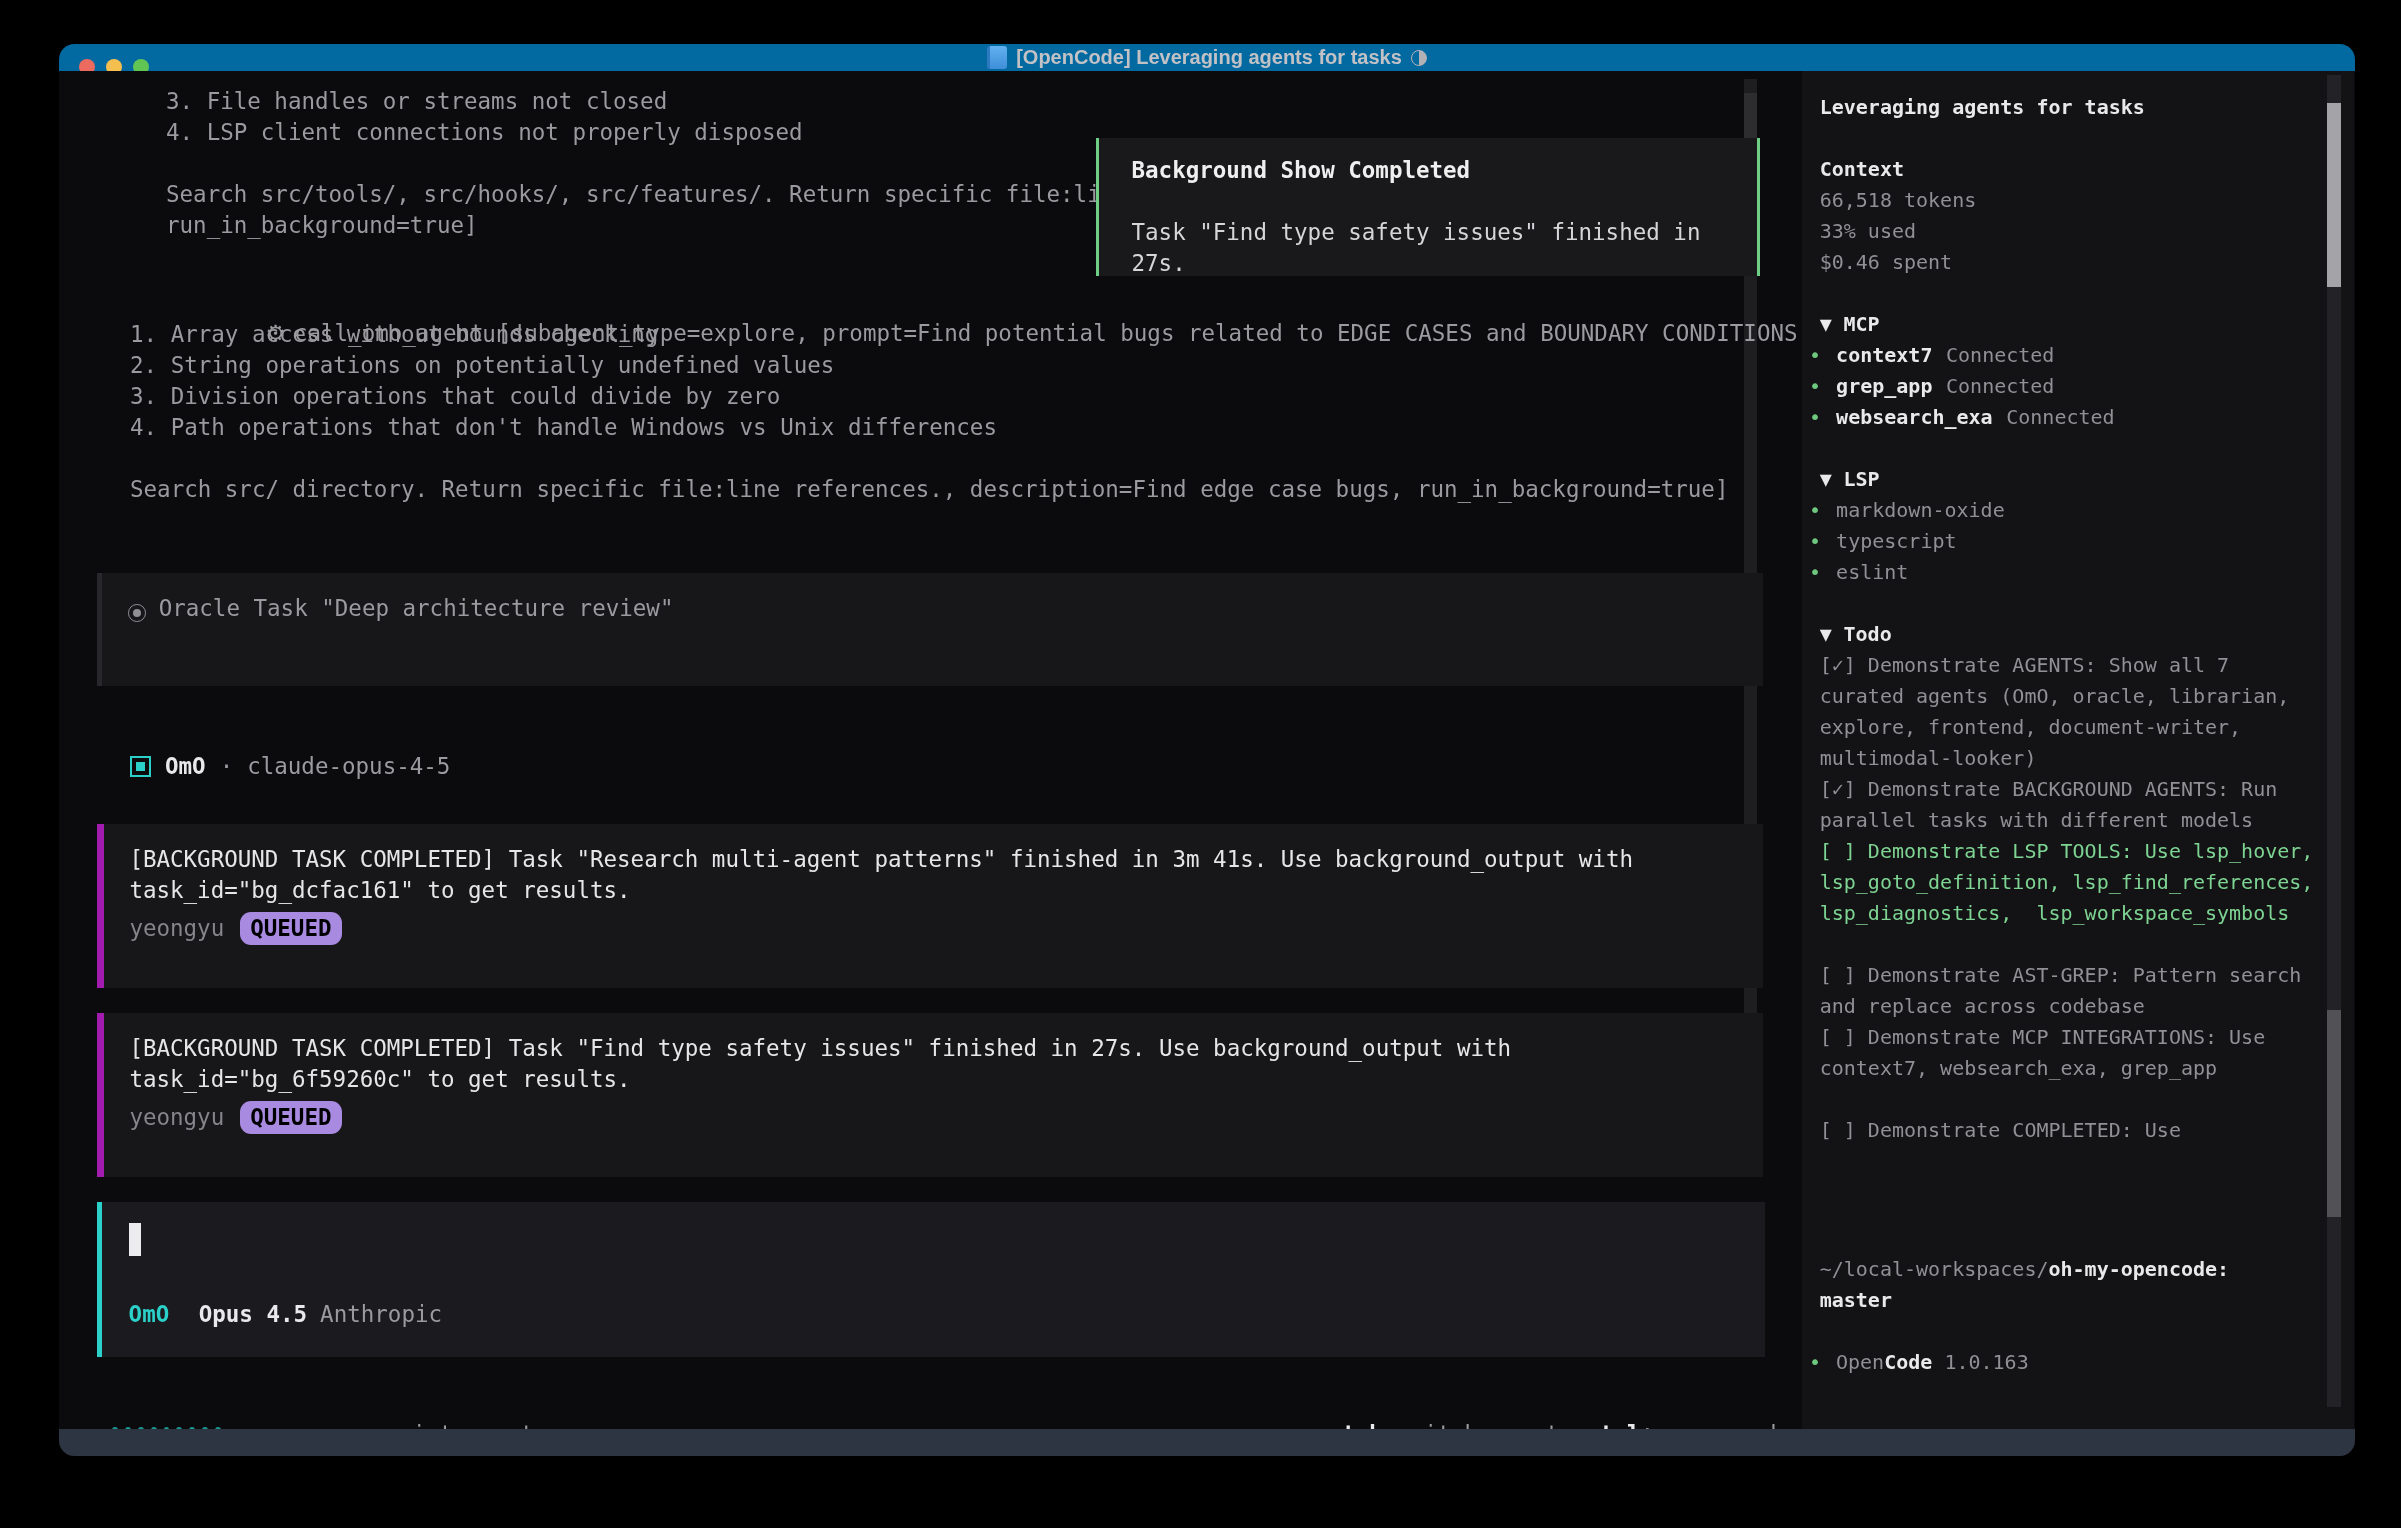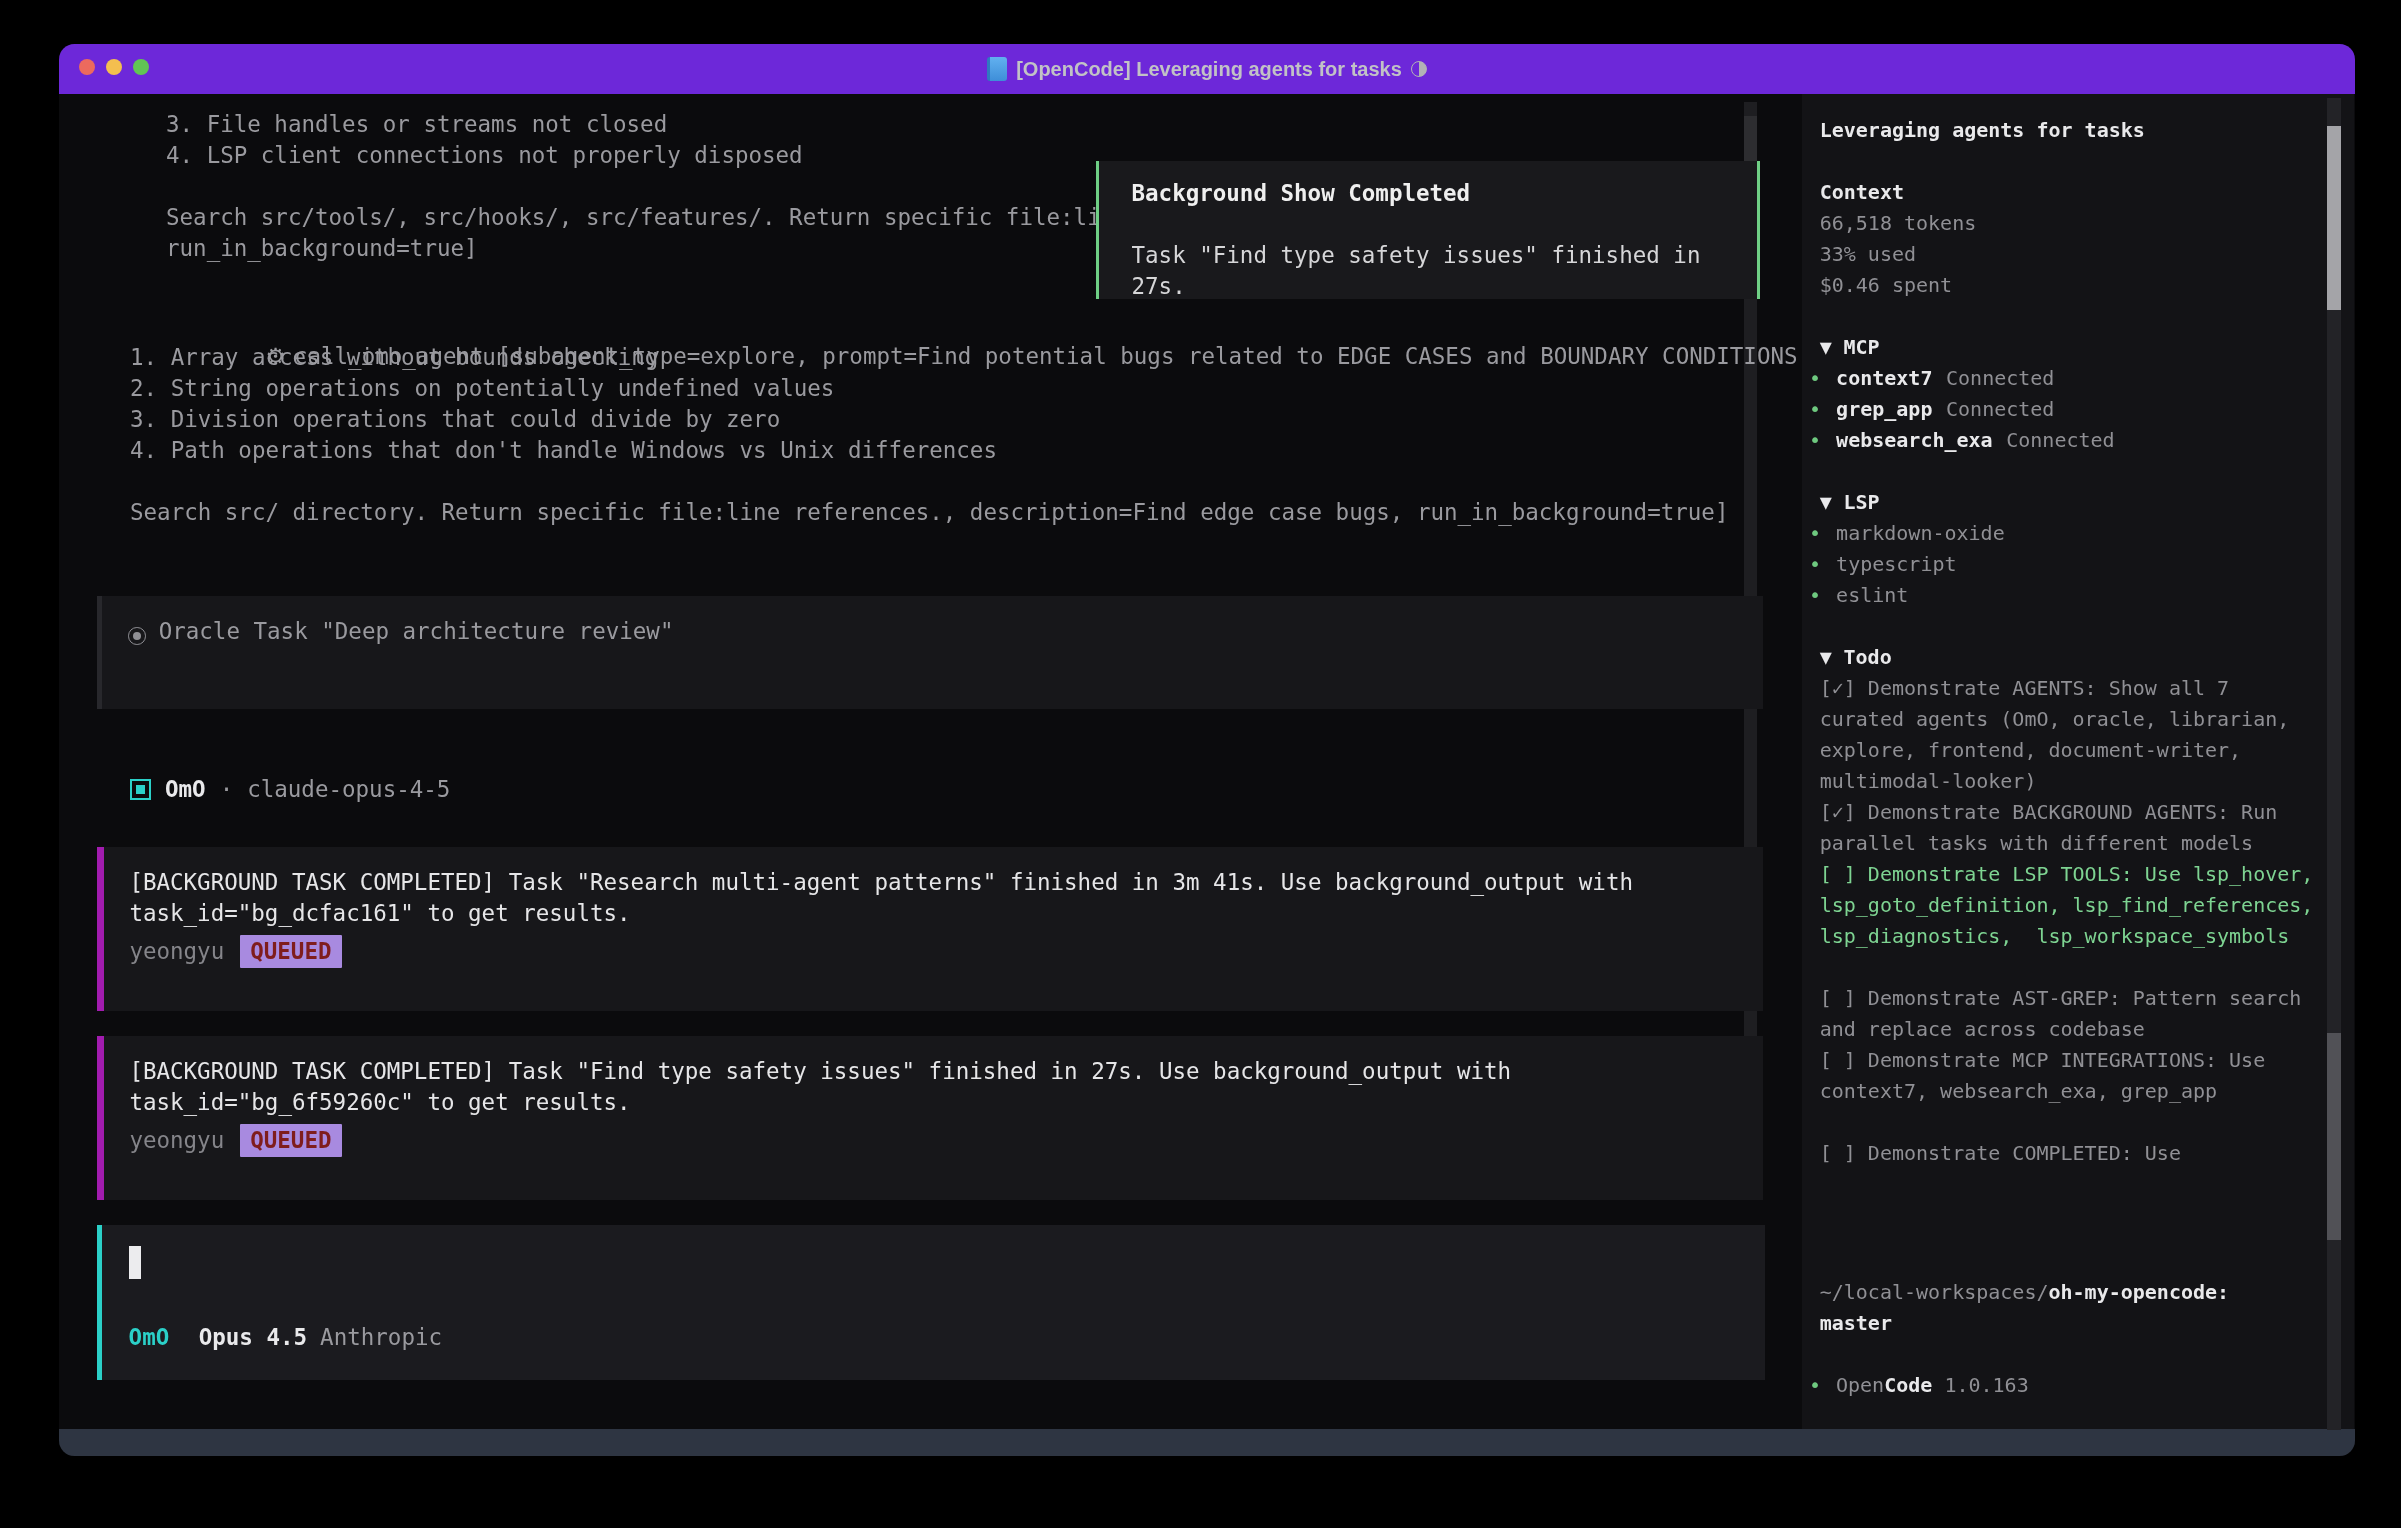--- a/index.html
+++ b/index.html
@@ -6,21 +6,21 @@
   html,body { background:#000; }
   body { width:2401px; height:1528px; overflow:hidden; position:relative;
          font-family:"DejaVu Sans Mono", monospace; }
 
   .screen { position:absolute; inset:0; background:#000; }
 
   
   .window { position:absolute; left:59px; top:44px; width:2296px; height:1412px;
             background:#0b0b0d; border-radius:15.4px; display:flex; flex-direction:column;
             box-shadow:0 17.7px 53px rgba(0,0,0,0.85); overflow:hidden; }
-  .titlebar { height:50px; background:#6d28d9; display:flex; align-items:center;
+  .titlebar { height:27px; background:#0369a1; display:flex; align-items:center;
               justify-content:center; position:relative; flex:none; }
   .traffic { position:absolute; left:20px; top:14.8px; display:flex; gap:11.2px; }
   .light { width:16px; height:16px; border-radius:50%; }
   .light.red { background:#ec6a5e; } .light.yellow { background:#f4bf4f; } .light.green { background:#61c554; }
   .titlewrap { display:flex; align-items:center; gap:9.5px;
                font-family:"Liberation Sans", sans-serif; font-weight:bold;
                font-size:20px; color:#c2c2c6; }
   .doc-icon { width:20px; height:23.6px; border-radius:3px;
               background:linear-gradient(180deg,#62b1f0 0%,#3e8ed8 100%);
               border-left:3.5px solid #2f79c0; }
@@ -58,21 +58,21 @@
   
   .agent-row { display:flex; align-items:center; gap:14px; }
   .agent-glyph { width:21px; height:21px; border:2.4px solid #2bd0c8; display:flex;
                  align-items:center; justify-content:center; }
   .agent-glyph i { width:9.5px; height:9.5px; background:#2bd0c8; display:block; }
 
   
   .msgbox { background:#17171a; border-left:7px solid #a21caf; padding:20px 23.6px 0 25.4px;
             color:#e6e6e8; }
   .author-row { margin-top:3.5px; display:flex; align-items:center; gap:15.4px; height:38px; }
-  .badge { background:#a88ae0; color:#7f1d1d; font-weight:bold; padding:0.6px 10.6px; border-radius:1px; }
+  .badge { background:#a88ae0; color:#000000; font-weight:bold; padding:0.6px 10.6px; border-radius:11px; }
 
   
   .inputbox { background:#1b1b1f; border-left:5.9px solid #2bd0c8; }
   .cursor { position:absolute; left:26.6px; top:21px; width:12.4px; height:33px; background:#ececee; }
   .model-row { position:absolute; left:26.6px; top:97px; display:flex; gap:0; }
 
   
   .status-row { display:flex; align-items:center; width:1678px; }
   .dots { display:flex; gap:7px; margin-right:22.5px; }
   .dots i { width:5.9px; height:15.4px; border-radius:3px; background:#1a9d95; }

